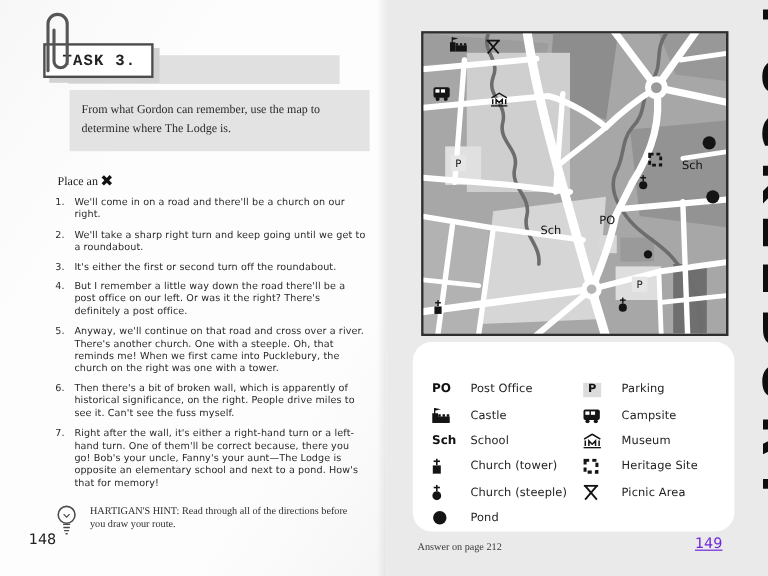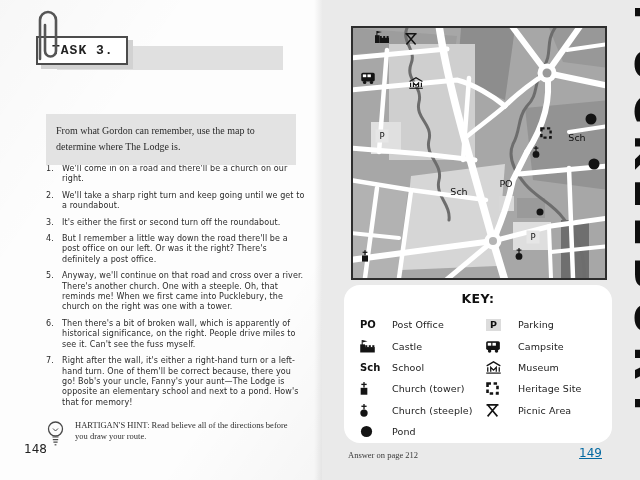--- a/index.html
+++ b/index.html
@@ -22,23 +22,23 @@
   }
   .badge-backing{position:absolute;left:57px;top:46px;width:226px;height:24px;background:#e0e0e0;}
   .task-badge{
     position:absolute;left:36px;top:36px;z-index:2;
     background:#fff;border:2px solid #4c4c4c;box-shadow:5px 4px 0 #d2d2d2;
     padding:5px 12px 5px 14px;
     font-family:"Liberation Mono",monospace;font-weight:bold;font-size:13px;letter-spacing:1px;color:#222;
   }
   .paperclip{position:absolute;left:30px;top:7px;z-index:3;}
   .intro-panel{
-    position:absolute;left:46px;top:75px;width:230px;background:#e3e3e3;
+    position:absolute;left:58px;top:75px;width:230px;background:#e3e3e3;
     padding:9px 10px 10px 10px;z-index:2;
-    font-family:"Liberation Serif",serif;font-size:10px;line-height:16px;color:#2b2b2b;margin-top:39px;
+    font-family:"Liberation Serif",serif;font-size:10px;line-height:16px;color:#2b2b2b;
   }
   .place-line{
     position:absolute;left:48px;top:144px;
     font-family:"Liberation Serif",serif;font-size:10px;color:#222;
     display:flex;align-items:center;gap:0;
   }
   .x-mark{font-family:"DejaVu Sans",sans-serif;font-weight:bold;font-size:13px;color:#111;margin:0 2px;}
   .directions{position:absolute;left:46px;top:164px;width:260px;}
   .dir-item{display:flex;margin-bottom:6px;font-family:"DejaVu Sans",sans-serif;font-size:8px;line-height:10.4px;color:#2a2a2a;letter-spacing:0.1px;}
   .dir-num{width:16px;flex:0 0 16px;}
@@ -54,21 +54,21 @@
   .key-title{position:absolute;left:0;top:6px;width:100%;text-align:center;font-family:"DejaVu Sans",sans-serif;font-weight:bold;font-size:12.5px;letter-spacing:0.5px;color:#111;}
   .key-col{position:absolute;top:29px;}
   .key-col-left{left:16px;}
   .key-col-right{left:142px;}
   .krow{display:flex;align-items:center;height:21.4px;}
   .ksym{width:32px;flex:0 0 32px;display:flex;align-items:center;justify-content:flex-start;font-family:"DejaVu Sans",sans-serif;font-size:10px;font-weight:bold;color:#111;}
   .ksym svg{display:block;}
   .pbox{background:#dcdcdc;padding:0px 4px 1px 4px;font-size:9.5px;}
   .klabel{font-family:"DejaVu Sans",sans-serif;font-size:9.5px;color:#222;letter-spacing:0.1px;white-space:nowrap;}
   .answer-ref{position:absolute;left:26px;top:450px;font-family:"Liberation Serif",serif;font-size:8.5px;color:#3a3a3a;}
-  .pagenum-right{position:absolute;right:38px;top:446px;font-family:"DejaVu Sans",sans-serif;font-size:12px;color:#0369a1;text-decoration:underline;}
+  .pagenum-right{position:absolute;right:38px;top:446px;font-family:"DejaVu Sans",sans-serif;font-size:12px;color:#6d28d9;text-decoration:underline;}
   .edge-text{
     position:absolute;right:-36px;top:4px;
     writing-mode:vertical-rl;
     font-family:"DejaVu Sans",sans-serif;font-weight:900;font-size:44px;letter-spacing:10px;
     color:#0e0e0e;white-space:nowrap;
   }
 </style>
 </head>
 <body>
 
@@ -159,21 +159,21 @@
     </div>
   </div>
 
   <div class="hint">
     <svg width="19" height="27" viewBox="0 0 19 27">
       <circle cx="9.5" cy="9" r="7" fill="none" stroke="#4a4a4a" stroke-width="1.3"></circle>
       <path d="M7,8.5 l2.5,2.5 l2.5,-2.5" fill="none" stroke="#4a4a4a" stroke-width="1"></path>
       <path d="M6.5,17 h6 M6.8,19.6 h5.4 M7.4,22.2 h4.2" stroke="#4a4a4a" stroke-width="1.2" fill="none"></path>
       <path d="M8.6,24.8 h1.8" stroke="#4a4a4a" stroke-width="1.2"></path>
     </svg>
-    <div class="hint-text">HARTIGAN'S HINT: Read believe all of the directions before you draw your route.</div>
+    <div class="hint-text">HARTIGAN'S HINT: Read through all of the directions before you draw your route.</div>
   </div>
 
   <div class="pagenum-left">148</div>
 </div>
 
 <div class="right-page">
 
   <div class="map-card">
     <svg width="252" height="250" viewBox="0 0 252 250">
 
@@ -253,21 +253,20 @@
             <rect x="173.5" y="202.5" width="13" height="13" fill="#e6e6e6"></rect>
             <text x="180" y="212" text-anchor="middle" style="font-family:&quot;DejaVu Sans&quot;,sans-serif;font-size:8.5px;fill:#111;">P</text>
           </g>
           <use href="#i-church-steeple" x="162.4" y="220"></use>
           <use href="#i-church-tower" x="8.4" y="222.2"></use>
         </g>
     </svg>
   </div>
 
   <div class="key-box">
-    <div class="key-title">KEY:</div>
 
     <div class="key-col key-col-left">
       <div class="krow">
         <span class="ksym">PO</span>
         <span class="klabel">Post Office</span>
       </div>
       <div class="krow">
         <span class="ksym">
             <svg width="15" height="13" viewBox="0 0 14 12.5">
               <use href="#i-castle"></use>

